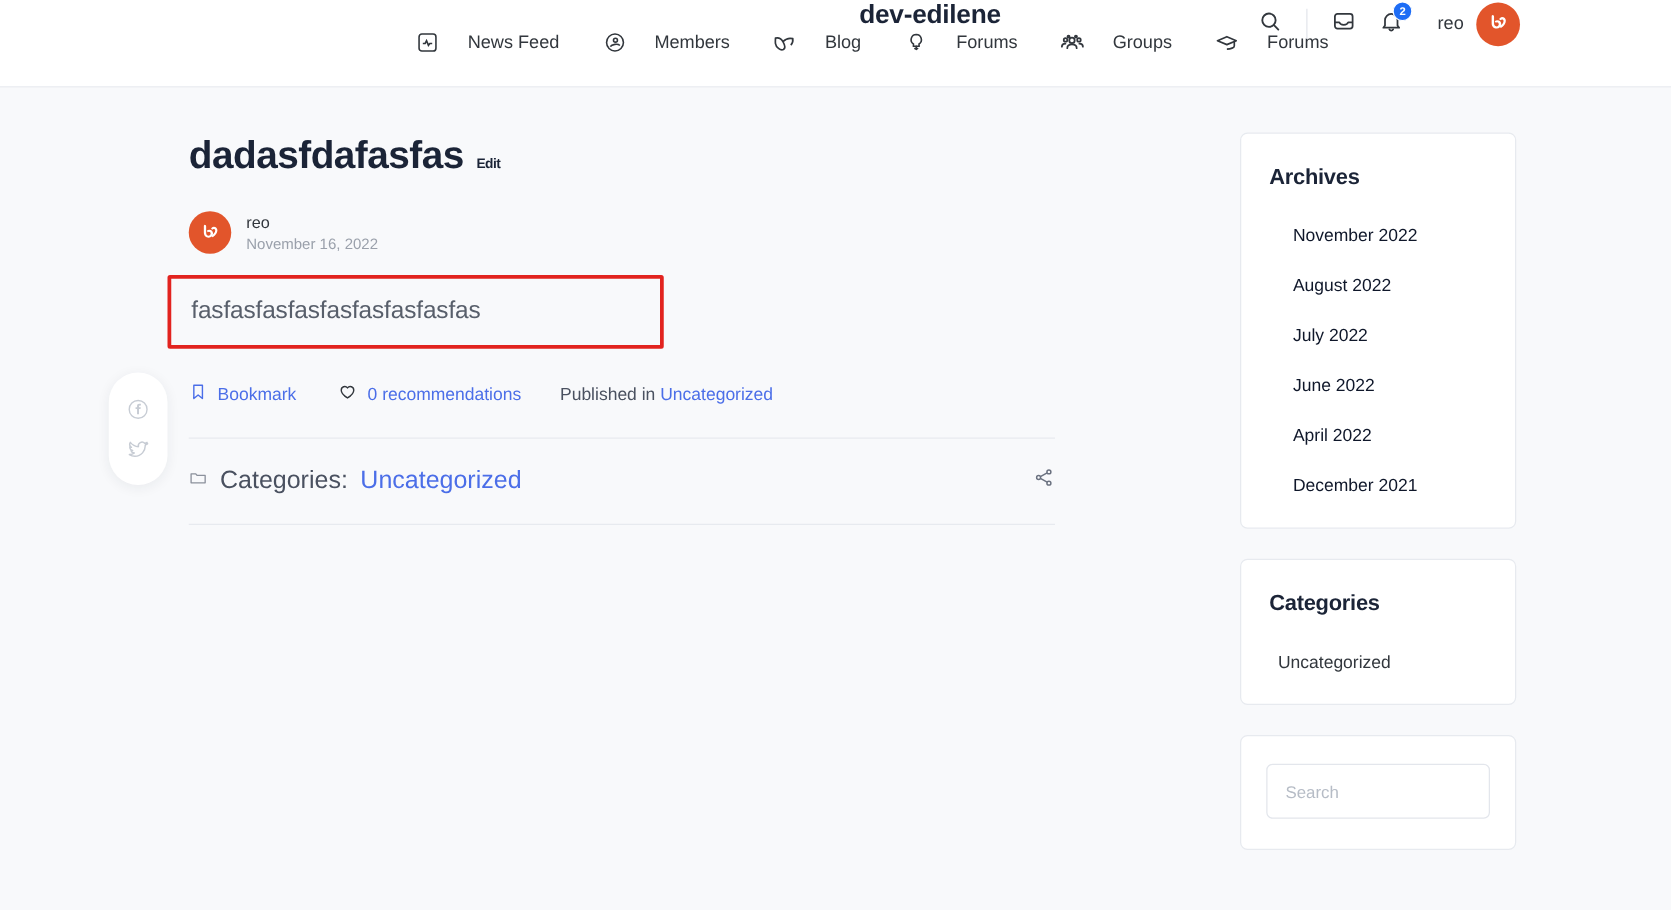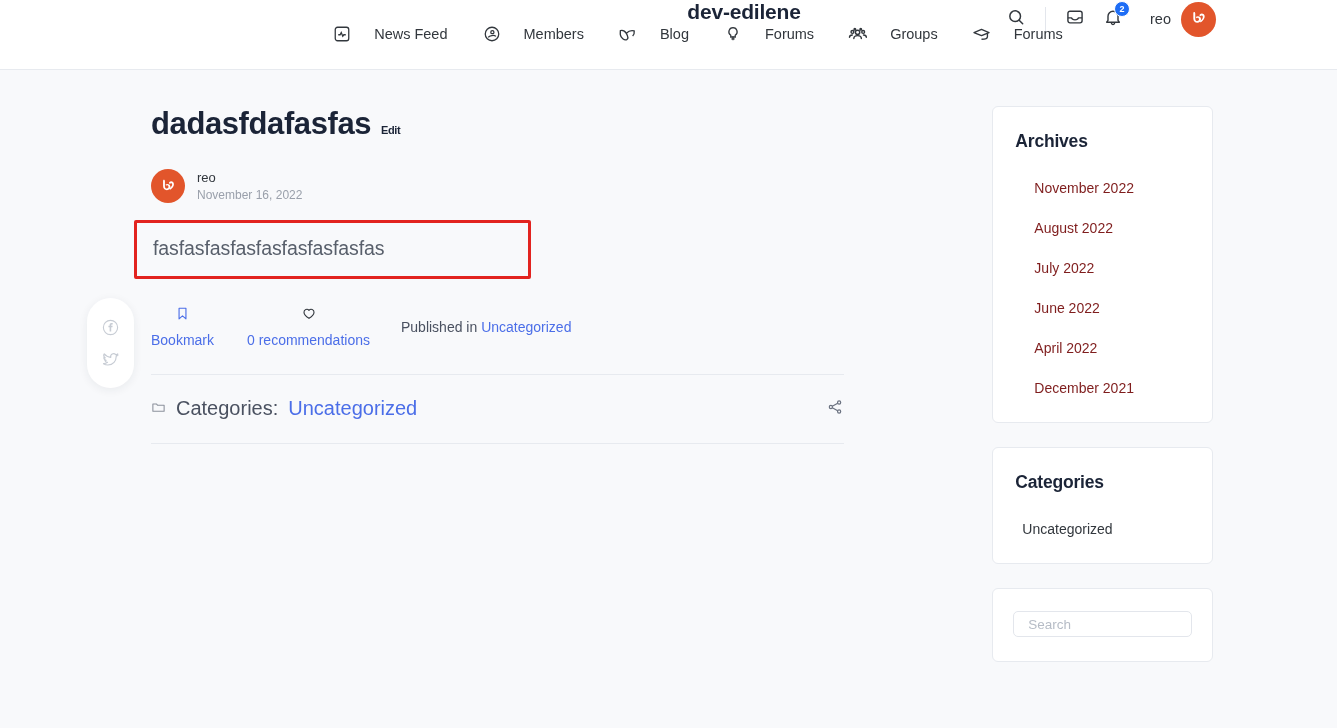--- a/index.html
+++ b/index.html
@@ -148,21 +148,20 @@
     align-items: center;
     margin-top: 26px;
     font-size: 14px;
   }
   .meta-item {
     display: flex;
     align-items: center;
     gap: 8px;
     color: #4b6ee8;
     cursor: pointer;
-    flex-direction: column;
   }
   .meta-item + .meta-item { margin-left: 33px; }
   .meta-plain {
     margin-left: 31px;
     color: #4a5160;
   }
   .meta-link { color: #4b6ee8; cursor: pointer; }
 
   .divider {
     height: 1px;
@@ -214,31 +213,31 @@
   .widget-title {
     font-size: 17.5px;
     font-weight: bold;
     color: #1b2437;
     margin-bottom: 28px;
     letter-spacing: -0.2px;
   }
   .widget-list { list-style: none; }
   .widget-list li {
     font-size: 14px;
-    color: #7f1d1d;
+    color: #0f172a;
     padding: 0 0 0 19px;
     margin-bottom: 24px;
     cursor: pointer;
   }
   .widget-list li:last-child { margin-bottom: 0; }
   .widget-cat { font-size: 14px; color: #32373d; padding-left: 7px; cursor: pointer; }
   .widget.search-widget { padding: 22px 20px 24px 20px; }
   .search-input {
     width: 100%;
-    height: 26px;
+    height: 44px;
     border: 1px solid #e3e6ec;
     border-radius: 5px;
     padding: 0 14px;
     font-size: 13.5px;
     font-family: "Liberation Sans", sans-serif;
     color: #32373d;
     background: #fff;
     outline: none;
   }
   .search-input::placeholder { color: #b6bcc6; }

